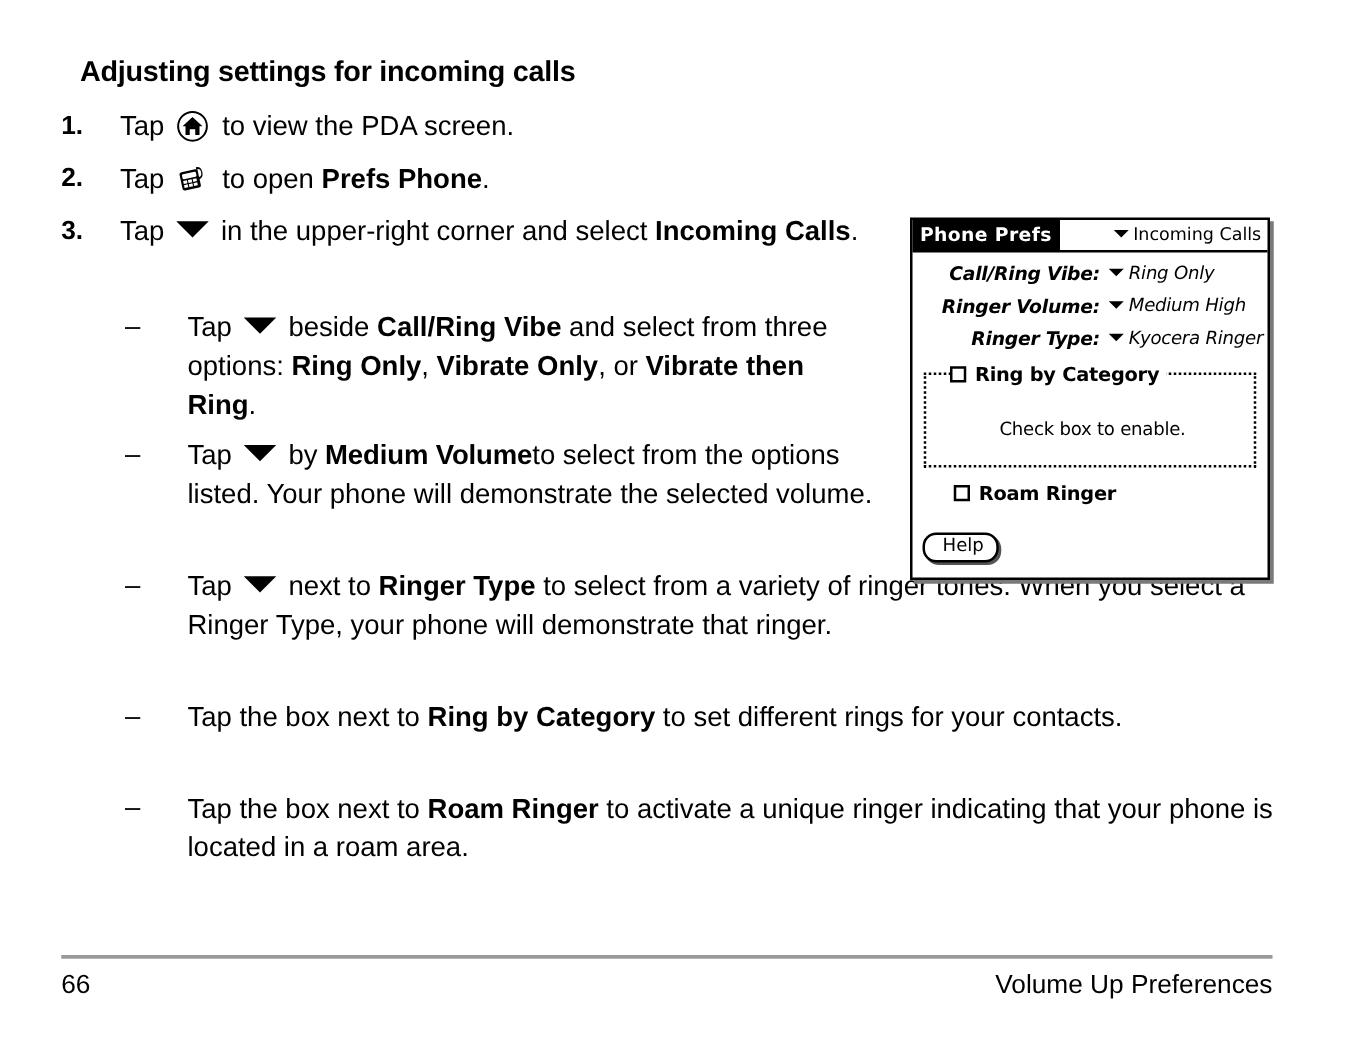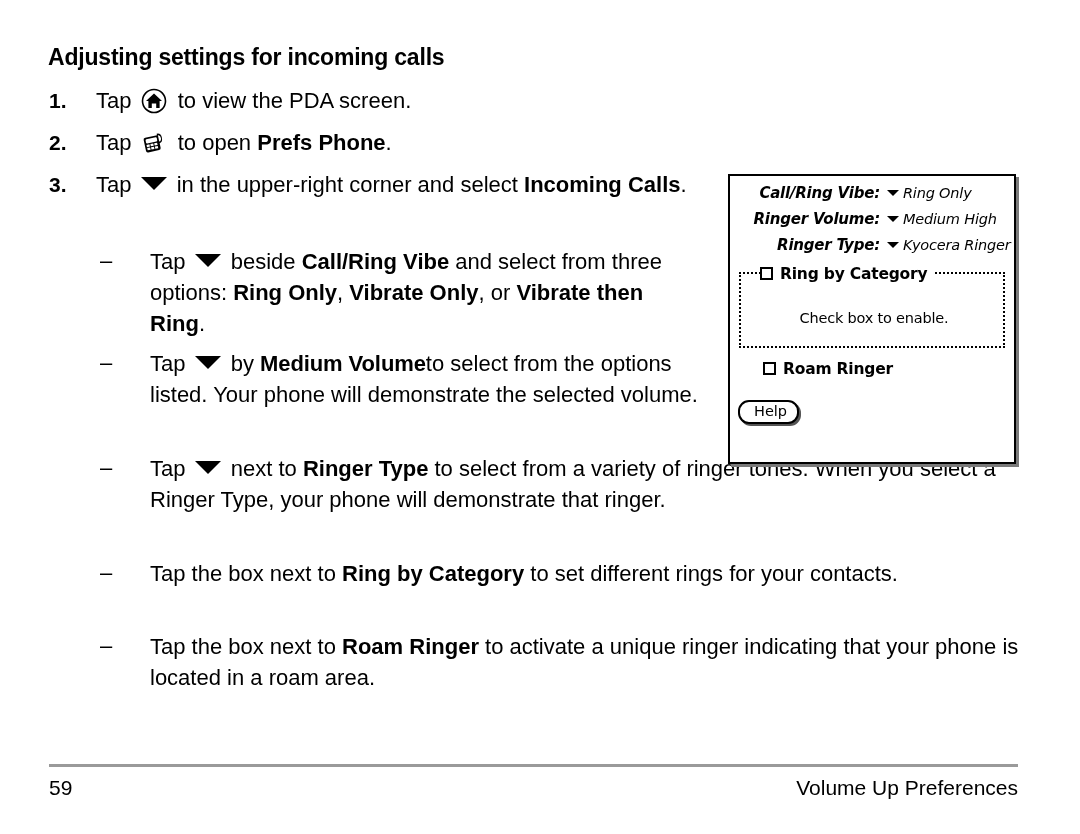--- a/index.html
+++ b/index.html
@@ -19,21 +19,21 @@
   .page {
     position: absolute;
     left: 0; top: 0;
     width: 1080px;
     height: 834px;
   }
 
   
   .heading {
     position: absolute;
-    left: 48px;
+    left: 64px;
     top: 44px;
     font-size: 23px;
     font-weight: bold;
     letter-spacing: -0.2px;
     white-space: nowrap;
   }
 
   
   .step {
     position: absolute;
@@ -331,20 +331,24 @@
     <span class="body"><span>Tap the box next to </span><b>Ring by Category</b><span> to set different rings for your contacts.</span></span>
   </div>
 
   <div class="dash-item" id="bullet5">
     <span class="dash">–</span>
     <span class="body"><span>Tap the box next to </span><b>Roam Ringer</b><span> to activate a unique ringer indicating that your phone is located in a roam area.</span></span>
   </div>
 
   <div class="pda">
 
+    <div class="pda-titlebar">
+      <div class="pda-title">Phone Prefs</div>
+      <div class="pda-cat"><span class="tri"></span><span>Incoming Calls</span></div>
+    </div>
 
     <div class="pda-body">
 
       <div class="pref-row" id="prow1">
         <span class="pref-label">Call/Ring Vibe:</span>
         <span class="pref-value"><span class="tri"></span><span>Ring Only</span></span>
       </div>
 
       <div class="pref-row" id="prow2">
         <span class="pref-label">Ringer Volume:</span>
@@ -367,16 +371,16 @@
       <div class="chk-row" id="chk-roam">
         <span class="checkbox"></span><span class="chk-label">Roam Ringer</span>
       </div>
 
       <div class="help-btn">Help</div>
 
     </div>
   </div>
 
   <div class="footer-rule"></div>
-  <div class="footer-page">59</div>
+  <div class="footer-page">66</div>
   <div class="footer-section">Volume Up Preferences</div>
 
 </div>
 
 </body></html>

